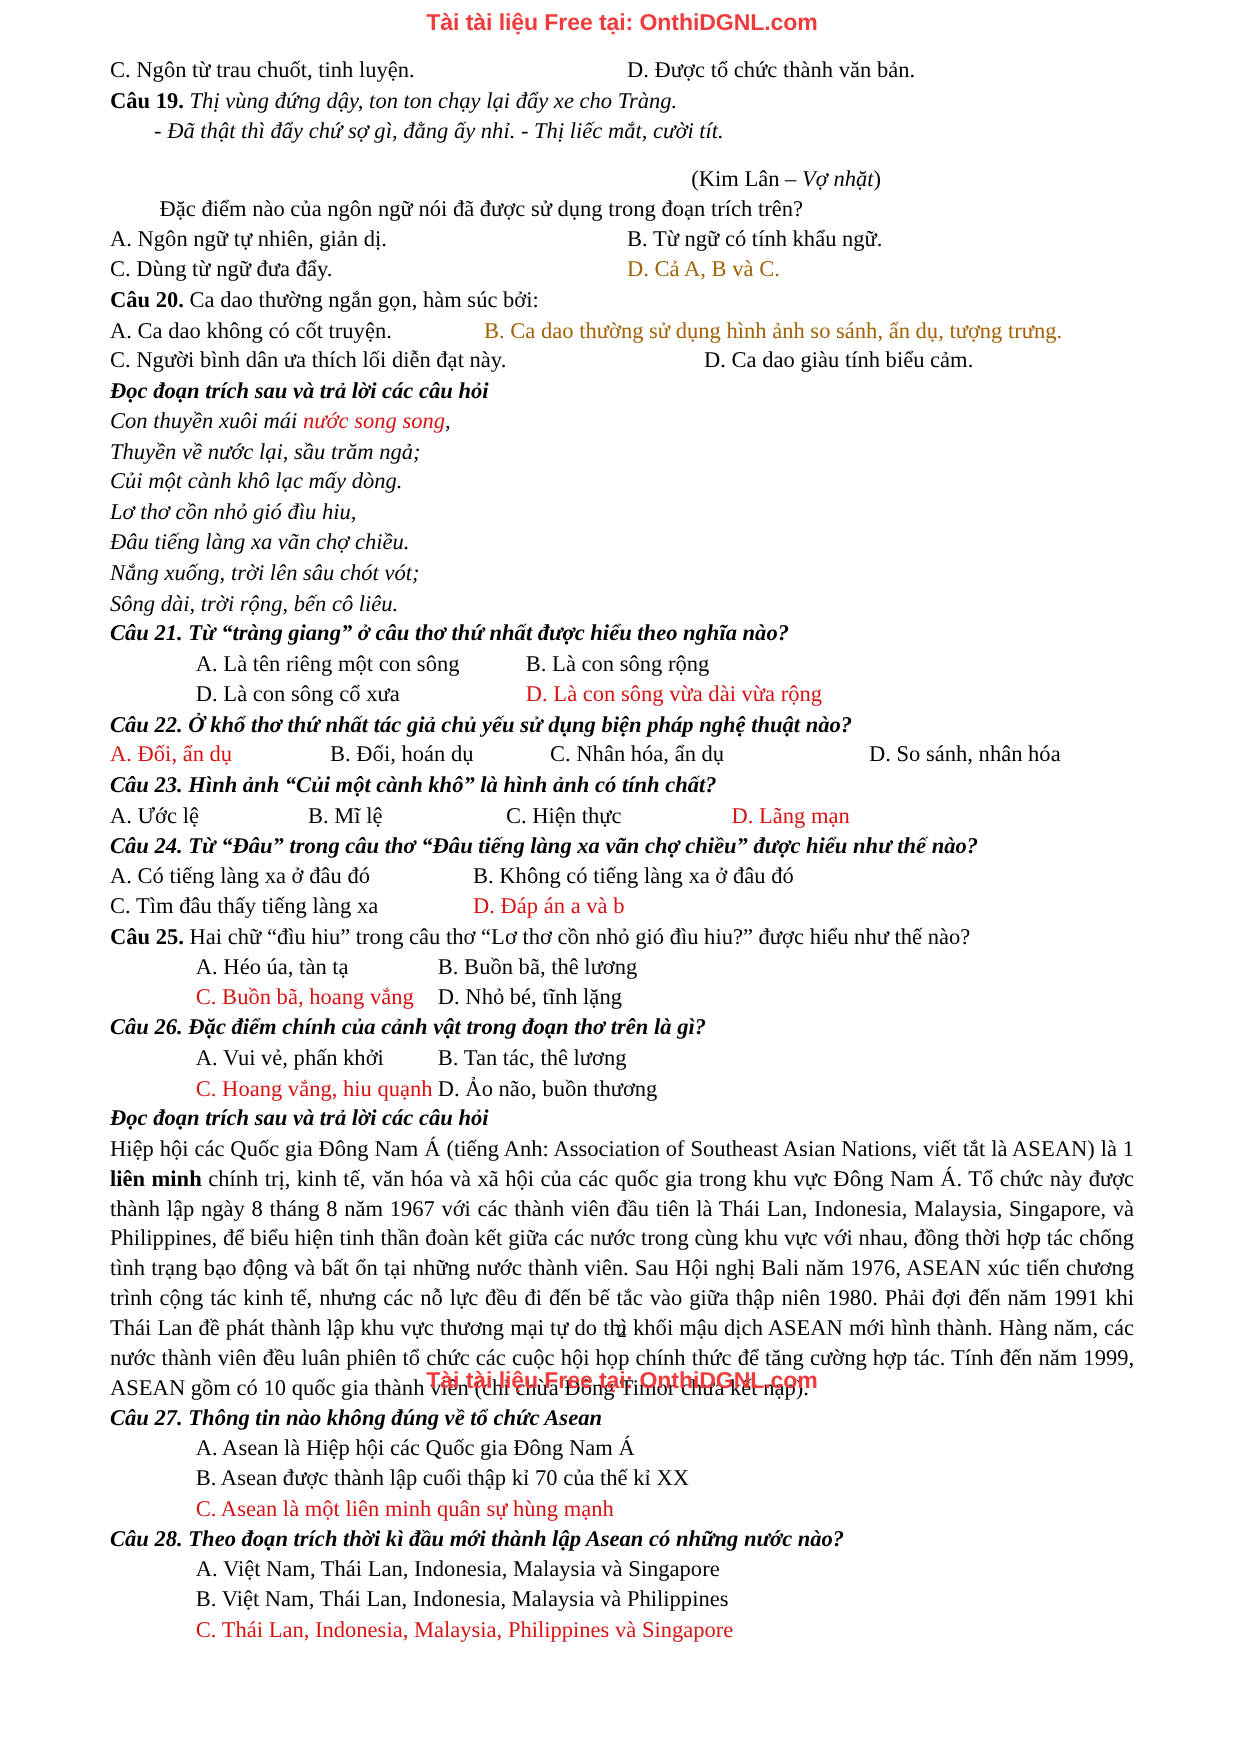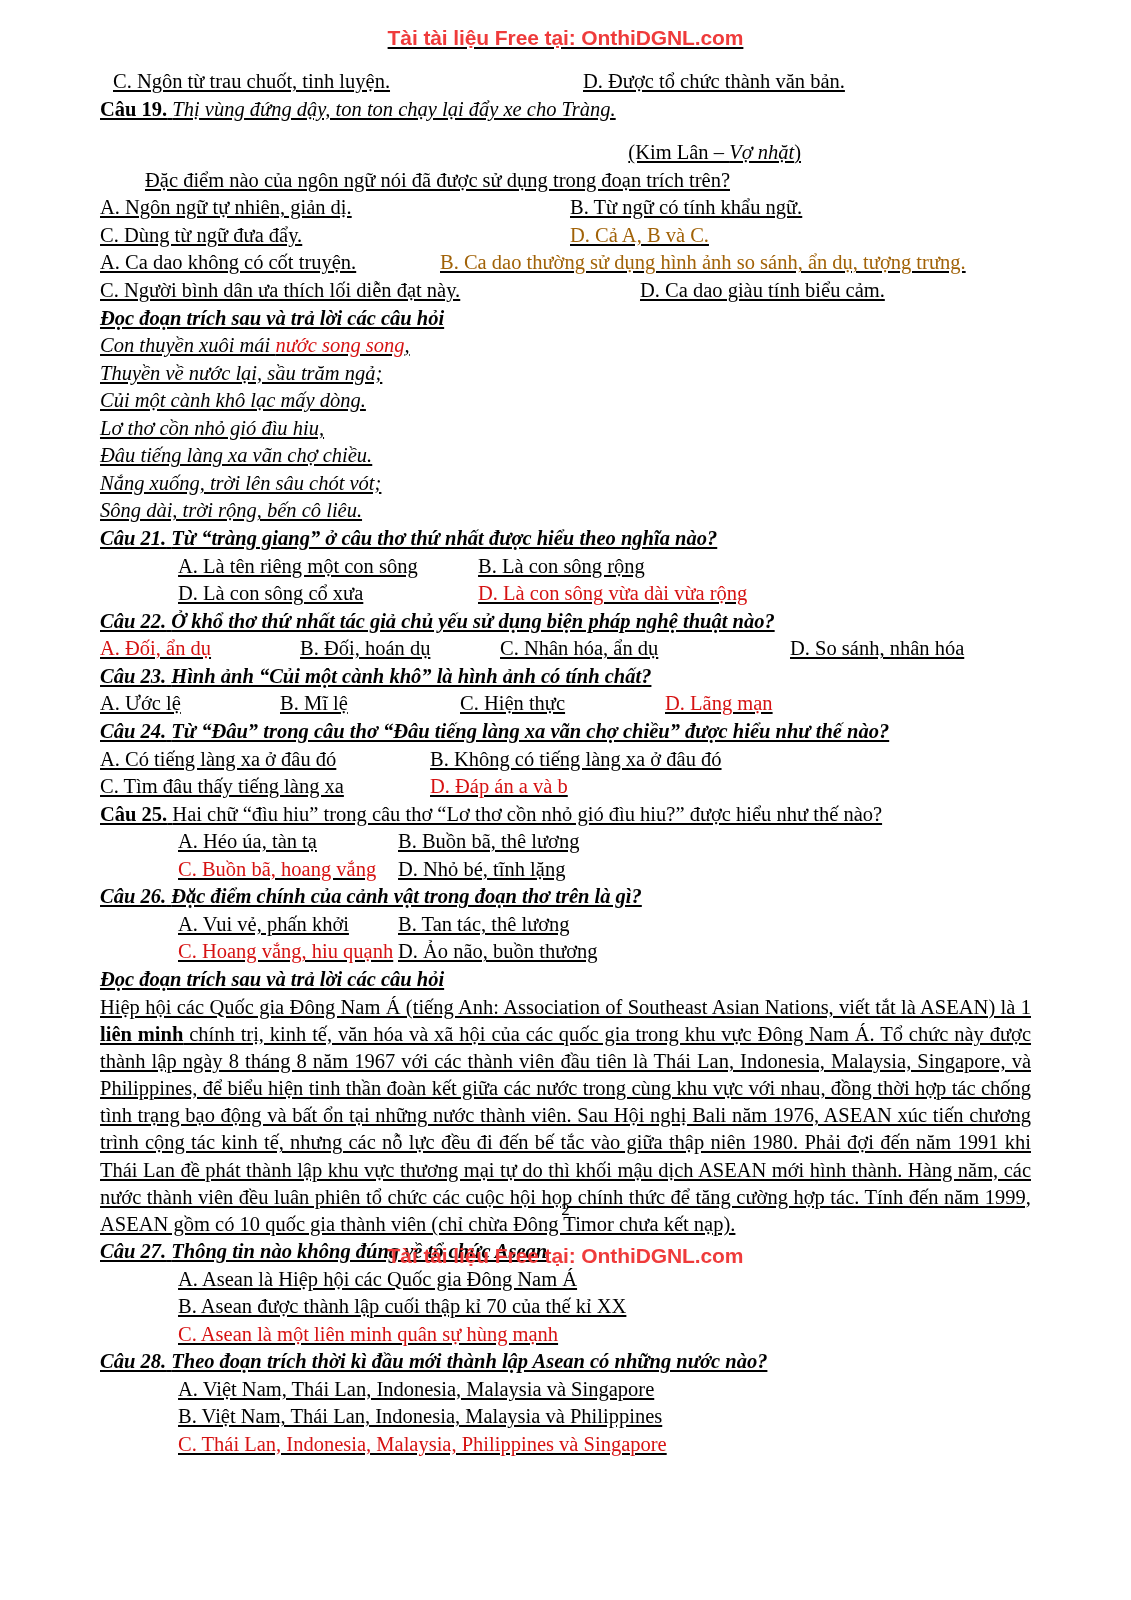--- a/index.html
+++ b/index.html
@@ -14,22 +14,21 @@
     color: #000000;
     position: relative;
     overflow: hidden;
   }
 
   .page {
     width: 1131px;
     height: 1288px;
     position: relative;
     box-sizing: border-box;
-    padding: 17px 100px;
-    text-decoration: underline;
+    padding: 0 100px;
   }
 
   
   .banner {
     text-align: center;
     font-family: "Liberation Sans", "DejaVu Sans", sans-serif;
     font-weight: bold;
     font-size: 21px;
     color: #ef3b3b;
     letter-spacing: -0.1px;
@@ -94,42 +93,47 @@
 </style>
 </head>
 <body>
 
 <div class="page">
 
   <div class="banner banner-top">Tài tài liệu Free tại: OnthiDGNL.com</div>
 
   <div class="body-area">
 
-    <div class="ans-row" style="margin-top:2px;margin-left:13px;">
+    <div class="ans-row" style="margin-top:2px;">
       <span style="width:470px;">C. Ngôn từ trau chuốt, tinh luyện.</span>
       <span>D. Được tổ chức thành văn bản.</span>
     </div>
 
     <div class="line">
       <span class="bold">Câu 19.</span>
       <span class="italic">Thị vùng đứng dậy, ton ton chạy lại đẩy xe cho Tràng.</span>
     </div>
+    <div class="line italic indent-1">- Đã thật thì đẩy chứ sợ gì, đằng ấy nhỉ. - Thị liếc mắt, cười tít.</div>
     <div class="line" style="text-align:right; padding-right:230px;margin-top:16px;">
       <span>(Kim Lân – </span><span class="italic">Vợ nhặt</span><span>)</span>
     </div>
     <div class="line" style="padding-left:45px;">Đặc điểm nào của ngôn ngữ nói đã được sử dụng trong đoạn trích trên?</div>
     <div class="ans-row">
       <span style="width:470px;">A. Ngôn ngữ tự nhiên, giản dị.</span>
       <span>B. Từ ngữ có tính khẩu ngữ.</span>
     </div>
     <div class="ans-row">
       <span style="width:470px;">C. Dùng từ ngữ đưa đẩy.</span>
       <span class="blue">D. Cả A, B và C.</span>
     </div>
 
+    <div class="line">
+      <span class="bold">Câu 20.</span>
+      <span>Ca dao thường ngắn gọn, hàm súc bởi:</span>
+    </div>
     <div class="ans-row">
       <span style="width:340px;">A. Ca dao không có cốt truyện.</span>
       <span class="blue">B. Ca dao thường sử dụng hình ảnh so sánh, ẩn dụ, tượng trưng.</span>
     </div>
     <div class="ans-row">
       <span style="width:540px;">C. Người bình dân ưa thích lối diễn đạt này.</span>
       <span>D. Ca dao giàu tính biểu cảm.</span>
     </div>
 
     <div class="line bold italic">Đọc đoạn trích sau và trả lời các câu hỏi</div>

